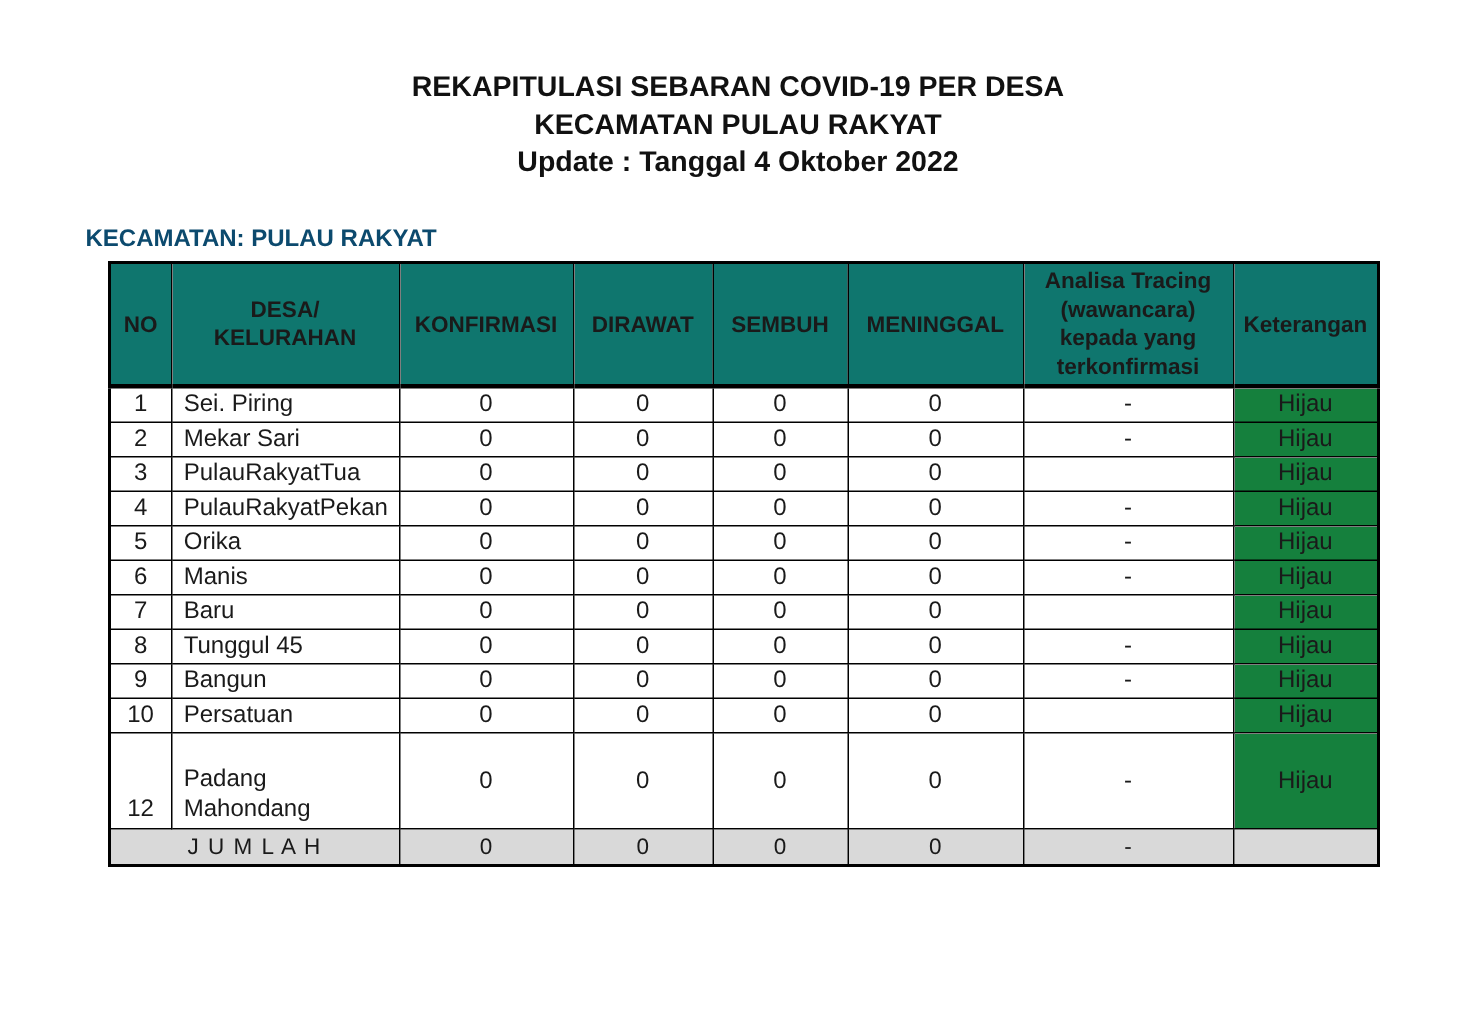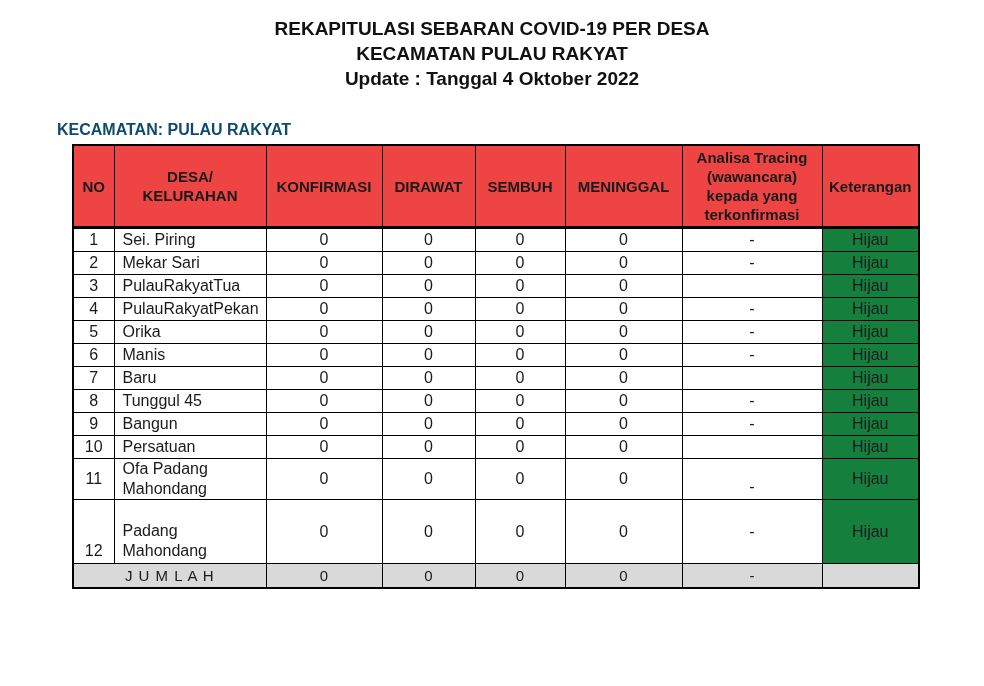--- a/index.html
+++ b/index.html
@@ -14,21 +14,21 @@
     font-family: "Liberation Sans", sans-serif;
     color: #1a1a1a;
   }
   .page {
     position: relative;
     width: 984px;
     height: 686px;
     background: #ffffff;
   }
   .title-block {
-    padding-top: 16px;
+    padding-top: 46px;
     text-align: center;
     font-weight: bold;
     font-size: 19px;
     line-height: 25px;
     color: #111111;
   }
   .section-label {
     margin: 30px 0 5px 57px;
     font-weight: bold;
     font-size: 16px;
@@ -40,21 +40,21 @@
     table-layout: fixed;
     width: 846px;
     border: 2px solid #000000;
   }
   .covid-table th, .covid-table td {
     border: 1px solid #000000;
     padding: 0;
     overflow: hidden;
   }
   .covid-table thead th {
-    background: #ef4444;
+    background: #0f766e;
     font-weight: bold;
     font-size: 15px;
     line-height: 19px;
     height: 80px;
     text-align: center;
     vertical-align: middle;
     white-space: pre-line;
     border-bottom: 3px solid #000000;
   }
   .covid-table tbody td {
@@ -225,31 +225,20 @@
         <tr class="body-row row-10">
           <td class="col-no">10</td>
           <td class="col-desa">Persatuan</td>
           <td class="col-konfirmasi">0</td>
           <td class="col-dirawat">0</td>
           <td class="col-sembuh">0</td>
           <td class="col-meninggal">0</td>
           <td class="col-tracing"></td>
           <td class="col-keterangan green">Hijau</td>
         </tr>
-        <tr class="body-row row-11">
-          <td class="col-no">11</td>
-          <td class="col-desa">Ofa Padang
-Mahondang</td>
-          <td class="col-konfirmasi">0</td>
-          <td class="col-dirawat">0</td>
-          <td class="col-sembuh">0</td>
-          <td class="col-meninggal">0</td>
-          <td class="col-tracing v-bottom">-</td>
-          <td class="col-keterangan green">Hijau</td>
-        </tr>
         <tr class="body-row row-12">
           <td class="col-no v-bottom">12</td>
           <td class="col-desa v-bottom">Padang
 Mahondang</td>
           <td class="col-konfirmasi">0</td>
           <td class="col-dirawat">0</td>
           <td class="col-sembuh">0</td>
           <td class="col-meninggal">0</td>
           <td class="col-tracing">-</td>
           <td class="col-keterangan green">Hijau</td>

